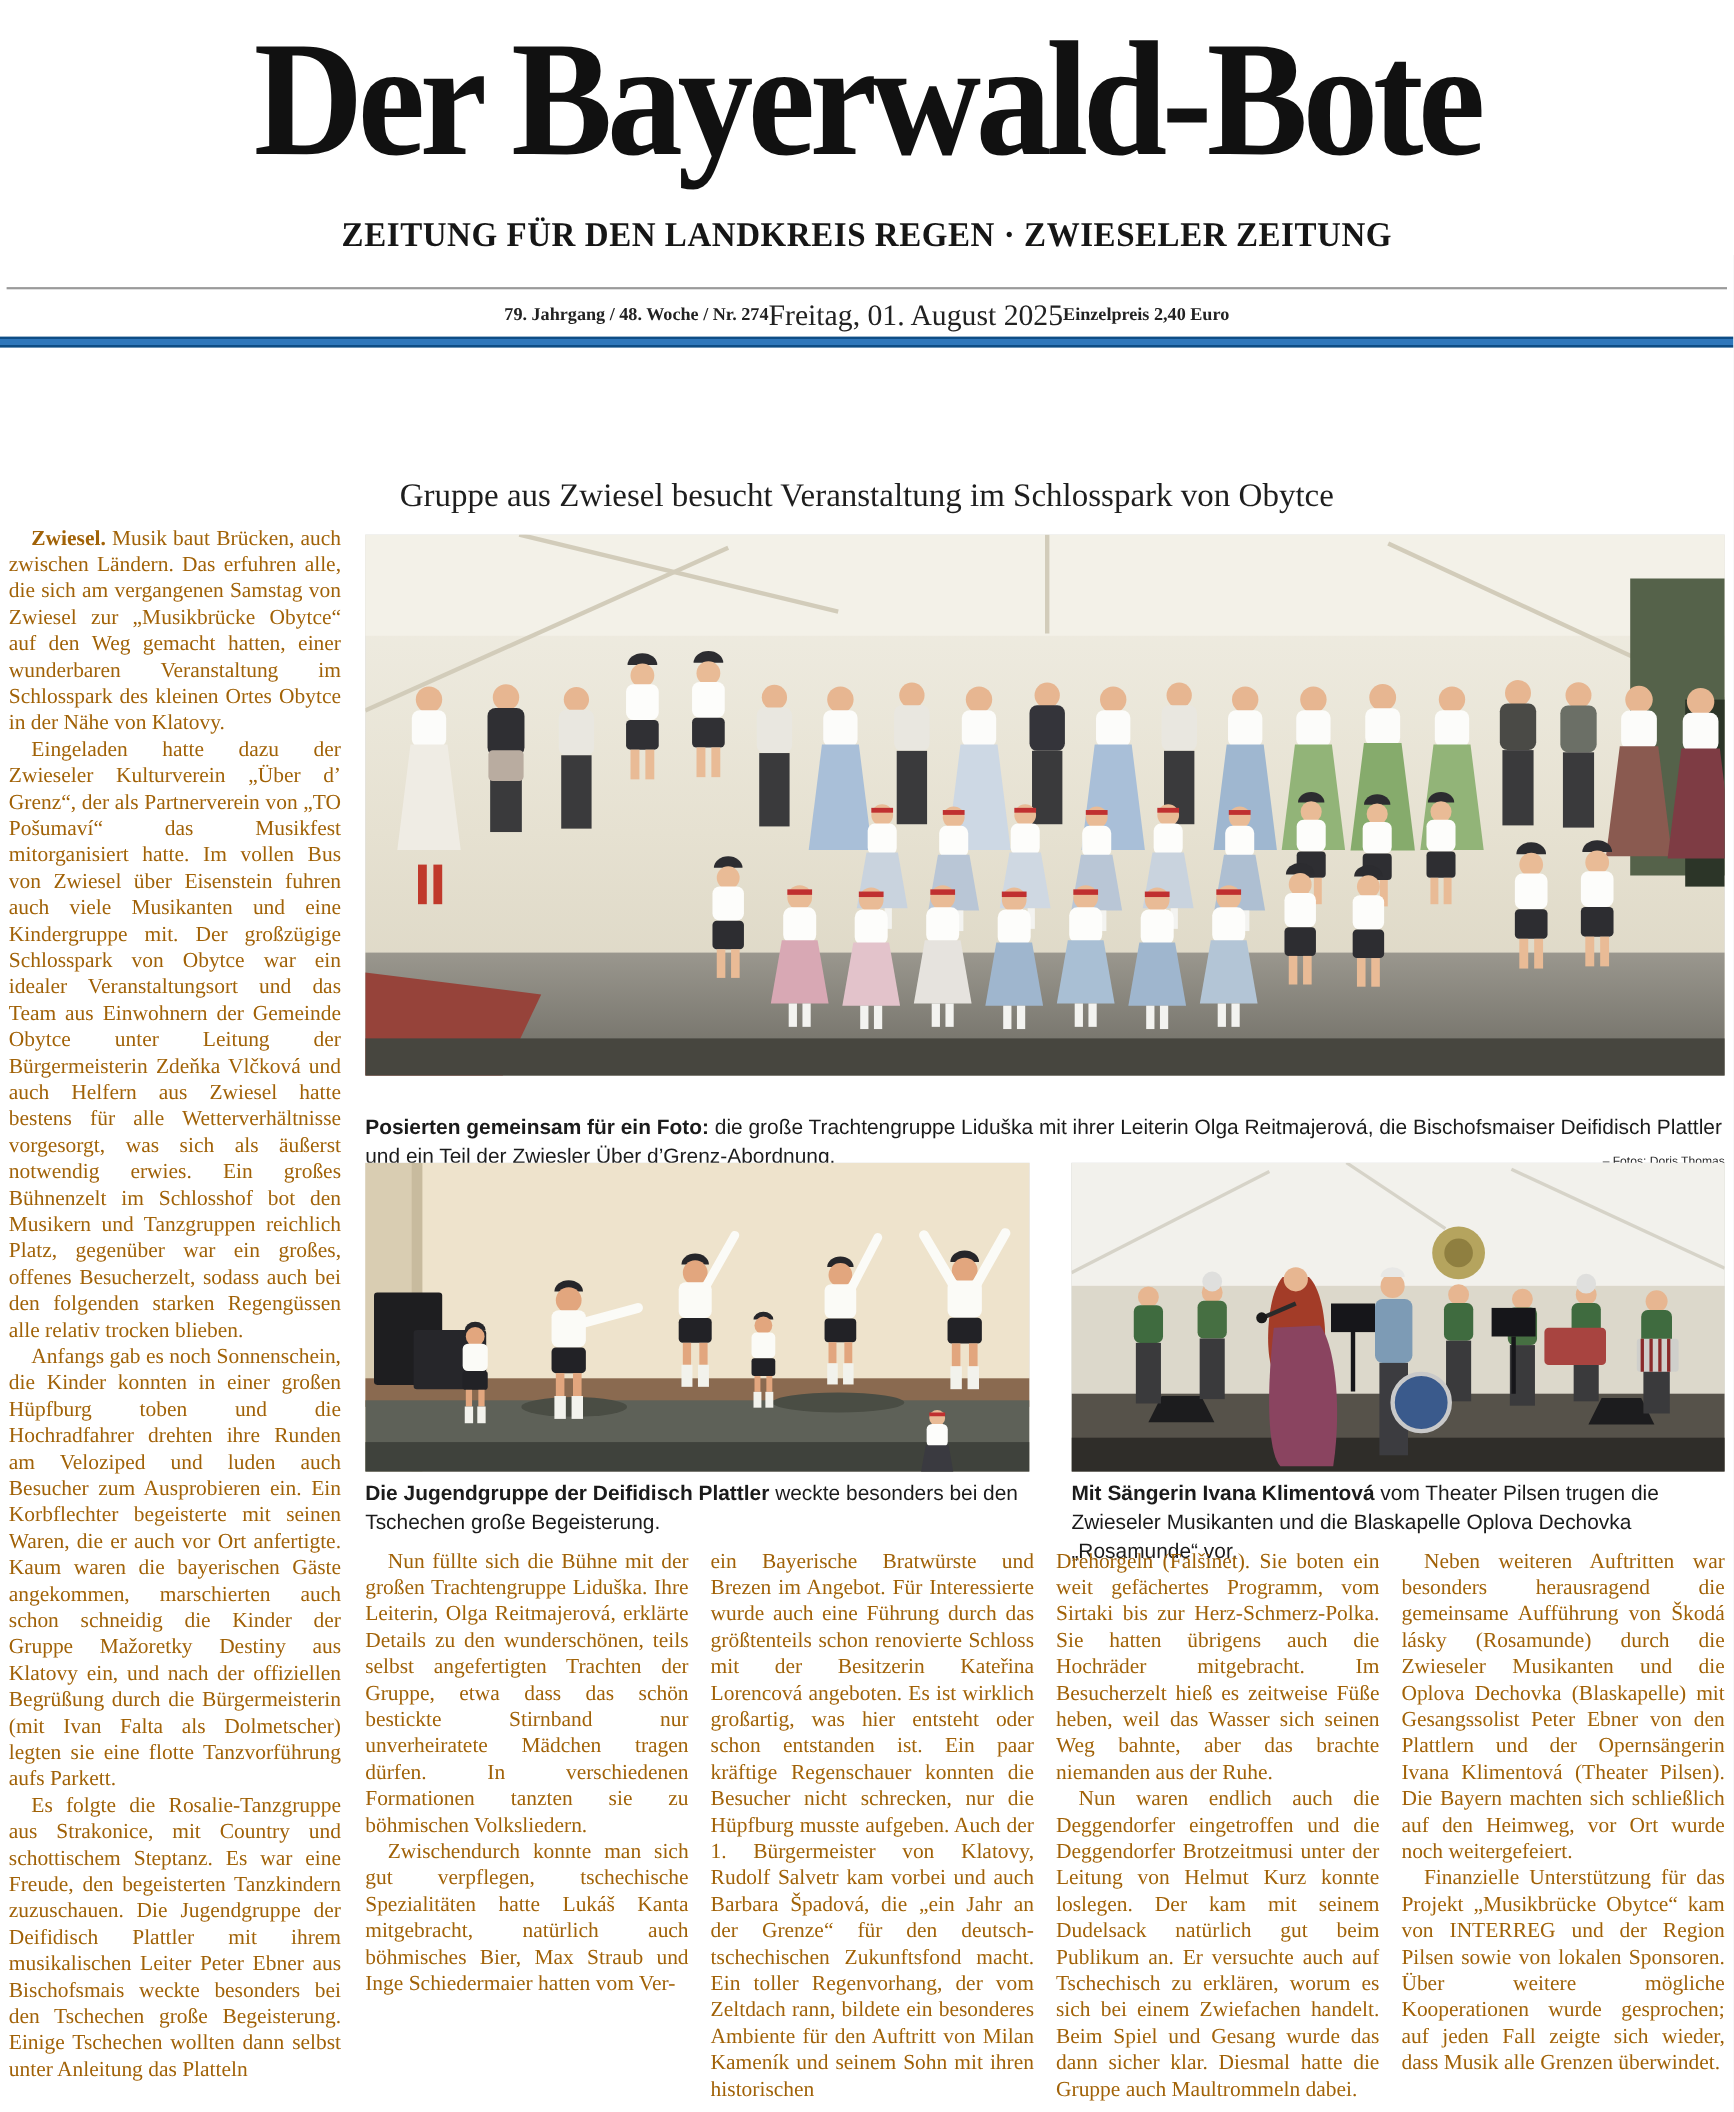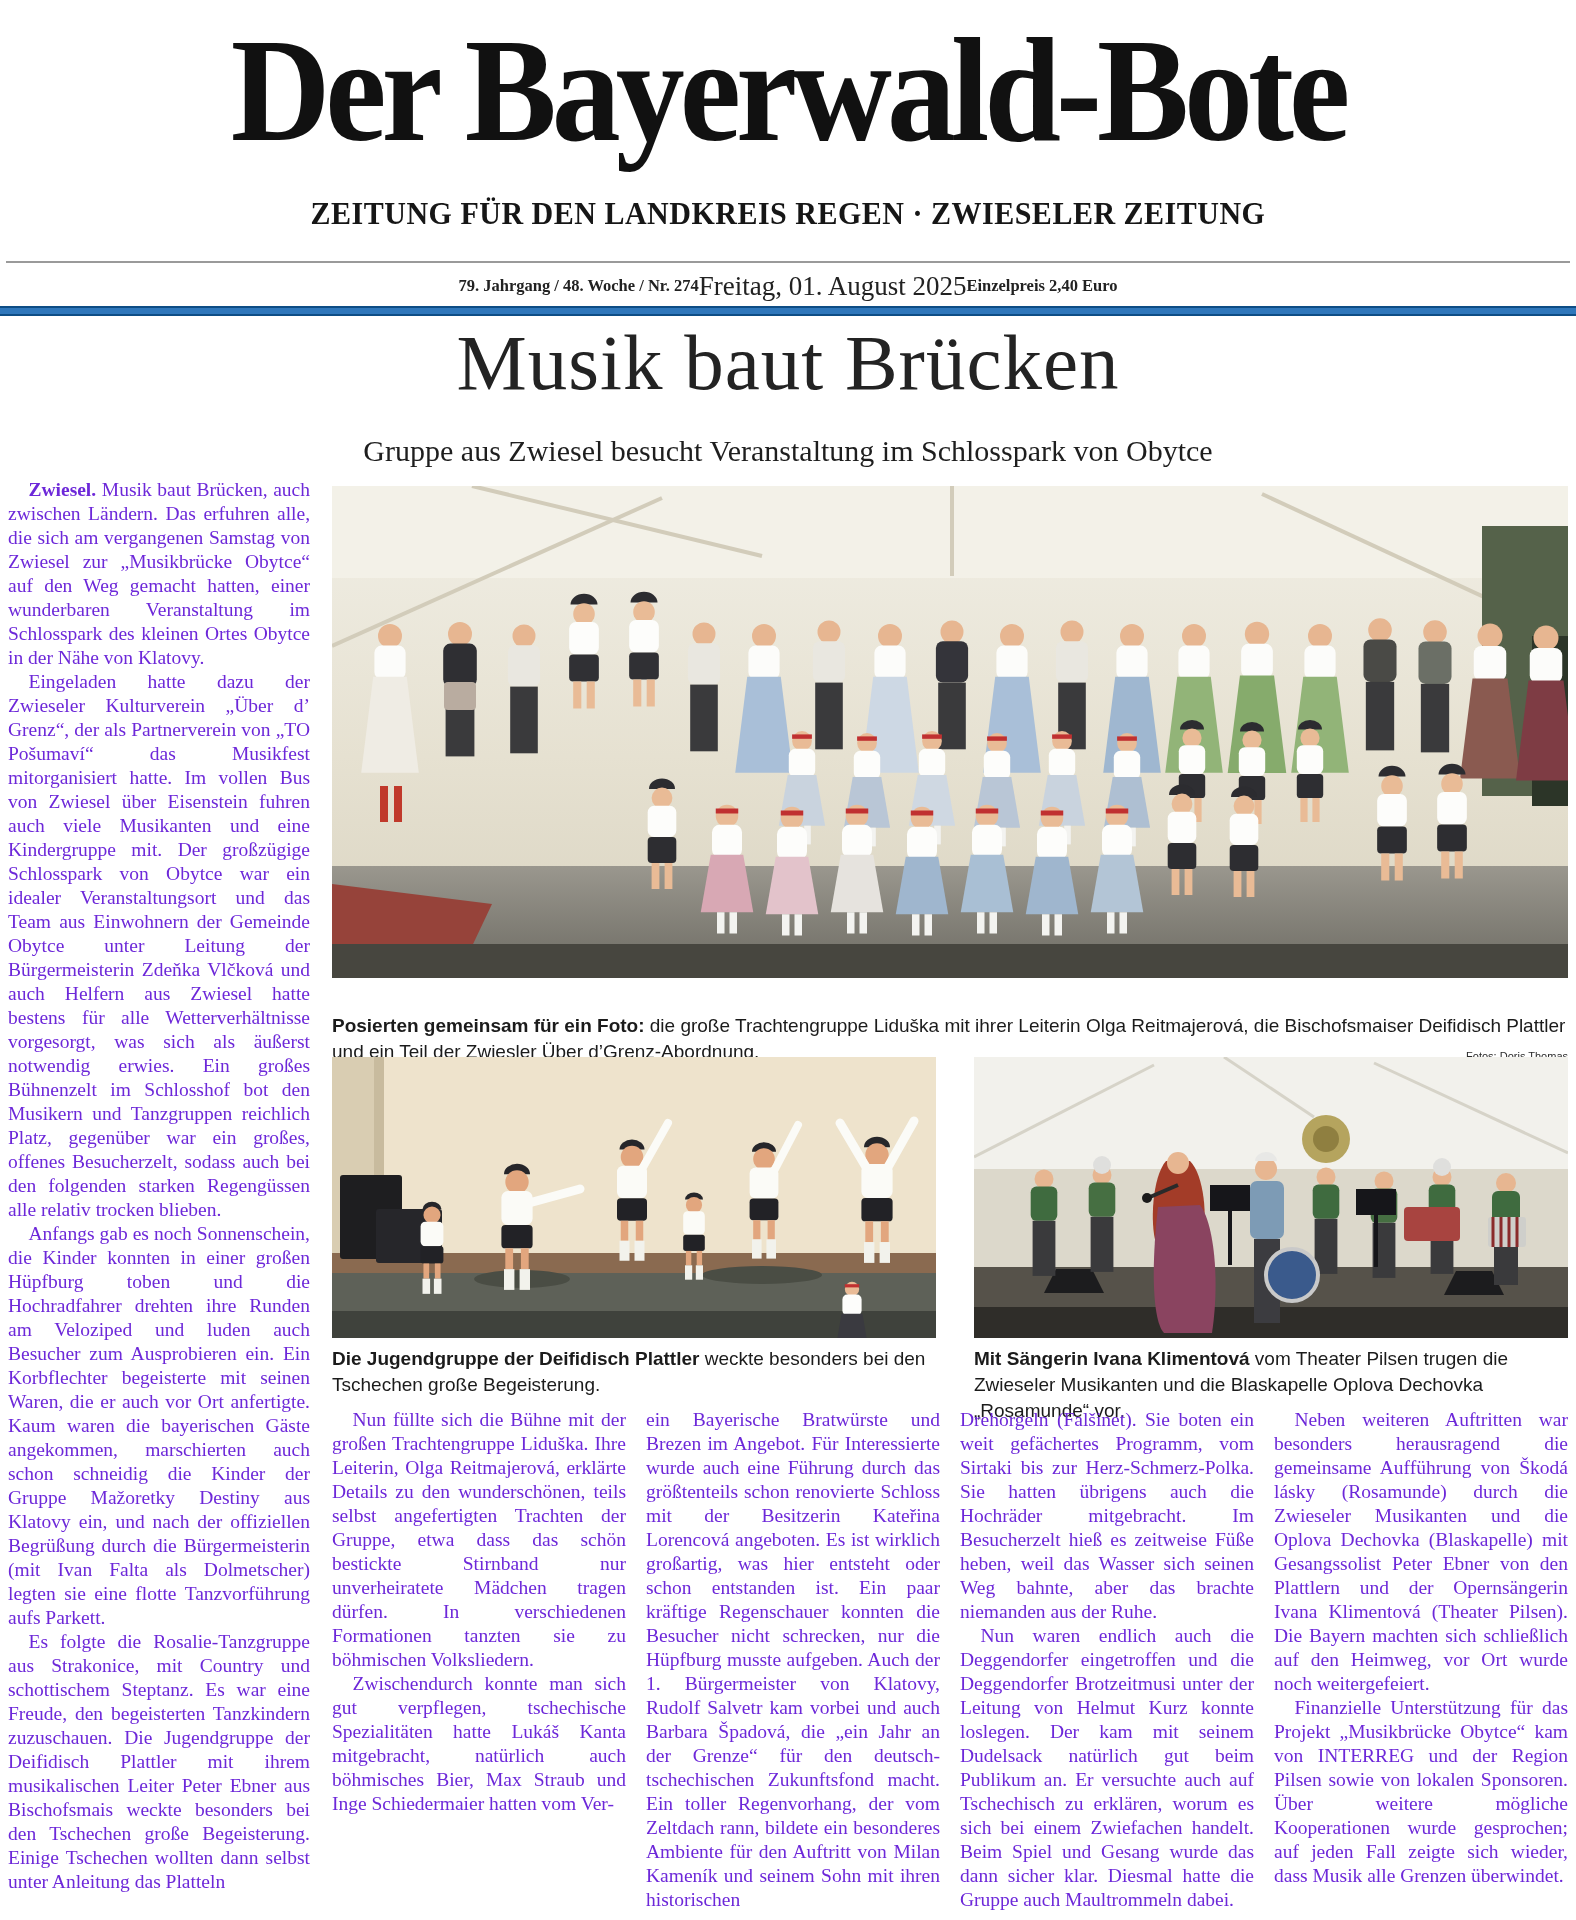--- a/index.html
+++ b/index.html
@@ -19,21 +19,21 @@
   .dl-side{font-size:16.5px;font-weight:bold;color:#222;}
   .dl-center{font-size:27px;color:#222;}
   .bluebar{position:absolute;top:306px;left:0;width:1576px;height:10px;
     background:linear-gradient(#0e4d85 0 20%, #2f77bb 20% 80%, #0e4d85 80% 100%);}
   
   .headline{position:absolute;top:318px;left:0;width:100%;margin:0;text-align:center;
     font-weight:normal;font-size:79px;line-height:1.15;color:#232323;letter-spacing:1px;}
   .subheadline{position:absolute;top:434px;left:0;width:100%;margin:0;text-align:center;
     font-weight:normal;font-size:30px;color:#1e1e1e;}
   
-  .col{position:absolute;font-size:19.5px;line-height:24px;text-align:justify;color:#6d28d9;overflow:hidden;}
+  .col{position:absolute;font-size:19.5px;line-height:24px;text-align:justify;color:#a16207;overflow:hidden;}
   .col p{margin:0;}
   .col p.ind{text-indent:1.05em;}
   .col .lead{font-weight:bold;}
   .colA{left:8px;top:478px;width:302px;height:1438px;}
   .colB{left:332px;top:1408px;width:294px;height:510px;}
   .colC{left:646px;top:1408px;width:294px;height:510px;}
   .colD{left:960px;top:1408px;width:294px;height:510px;}
   .colE{left:1274px;top:1408px;width:294px;height:510px;}
   
   figure{margin:0;padding:0;position:absolute;overflow:hidden;background:#ddd;}
@@ -59,21 +59,20 @@
   <div class="mast-sub">ZEITUNG FÜR DEN LANDKREIS REGEN · ZWIESELER ZEITUNG</div>
   <div class="mast-rule"></div>
 
   <div class="dateline">
     <span class="dl-side">79. Jahrgang / 48. Woche / Nr. 274</span>
     <span class="dl-center">Freitag, 01. August 2025</span>
     <span class="dl-side">Einzelpreis 2,40 Euro</span>
   </div>
   <div class="bluebar"></div>
 
-  <h1 class="headline">Musik baut Brücken</h1>
   <h2 class="subheadline">Gruppe aus Zwiesel besucht Veranstaltung im Schlosspark von Obytce</h2>
 
   <div class="col colA">
     <p class="ind"><span class="lead">Zwiesel.</span> <span>Musik baut Brücken, auch zwischen Ländern. Das erfuhren alle, die sich am vergangenen Samstag von Zwiesel zur „Musikbrücke Obytce“ auf den Weg gemacht hatten, einer wunderbaren Veranstaltung im Schlosspark des kleinen Ortes Obytce in der Nähe von Klatovy.</span></p>
     <p class="ind">Eingeladen hatte dazu der Zwieseler Kulturverein „Über d’ Grenz“, der als Partnerverein von „TO Pošumaví“ das Musikfest mitorganisiert hatte. Im vollen Bus von Zwiesel über Eisenstein fuhren auch viele Musikanten und eine Kindergruppe mit. Der großzügige Schlosspark von Obytce war ein idealer Veranstaltungsort und das Team aus Einwohnern der Gemeinde Obytce unter Leitung der Bürgermeisterin Zdeňka Vlčková und auch Helfern aus Zwiesel hatte bestens für alle Wetterverhältnisse vorgesorgt, was sich als äußerst notwendig erwies. Ein großes Bühnenzelt im Schlosshof bot den Musikern und Tanzgruppen reichlich Platz, gegenüber war ein großes, offenes Besucherzelt, sodass auch bei den folgenden starken Regengüssen alle relativ trocken blieben.</p>
     <p class="ind">Anfangs gab es noch Sonnenschein, die Kinder konnten in einer großen Hüpfburg toben und die Hochradfahrer drehten ihre Runden am Veloziped und luden auch Besucher zum Ausprobieren ein. Ein Korbflechter begeisterte mit seinen Waren, die er auch vor Ort anfertigte. Kaum waren die bayerischen Gäste angekommen, marschierten auch schon schneidig die Kinder der Gruppe Mažoretky Destiny aus Klatovy ein, und nach der offiziellen Begrüßung durch die Bürgermeisterin (mit Ivan Falta als Dolmetscher) legten sie eine flotte Tanzvorführung aufs Parkett.</p>
     <p class="ind">Es folgte die Rosalie-Tanzgruppe aus Strakonice, mit Country und schottischem Steptanz. Es war eine Freude, den begeisterten Tanzkindern zuzuschauen. Die Jugendgruppe der Deifidisch Plattler mit ihrem musikalischen Leiter Peter Ebner aus Bischofsmais weckte besonders bei den Tschechen große Begeisterung. Einige Tschechen wollten dann selbst unter Anleitung das Platteln</p>
   </div>
 
   <figure class="photo-main">

